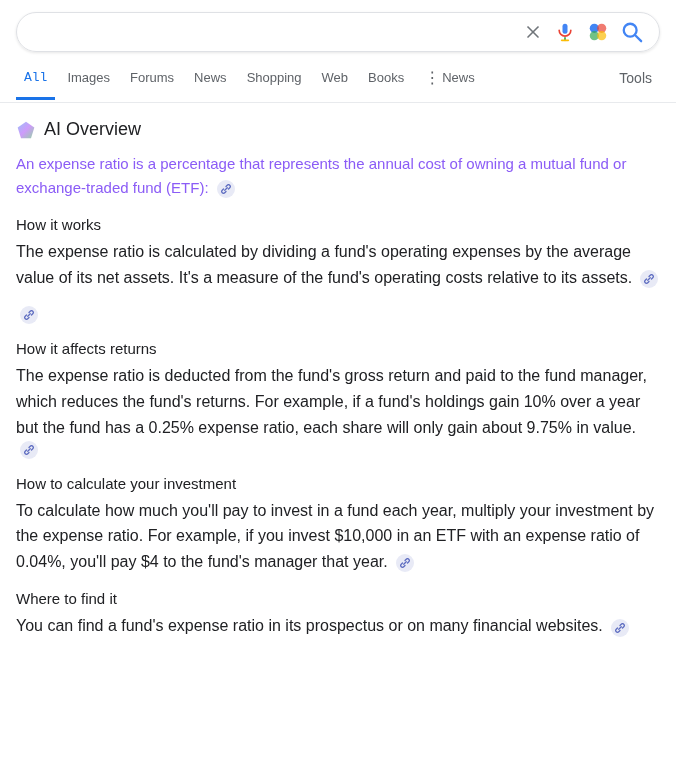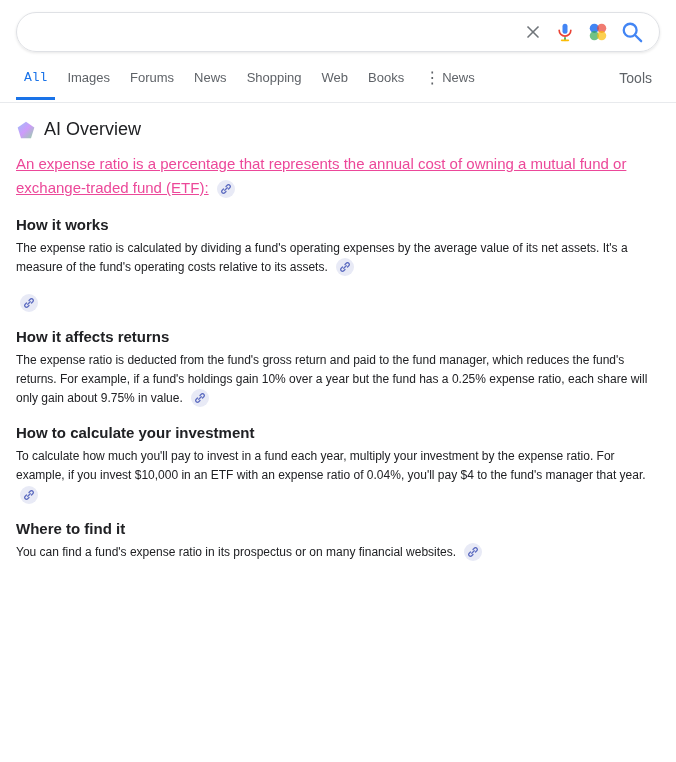--- a/index.html
+++ b/index.html
@@ -125,24 +125,23 @@
     }
     .ai-overview-title {
       font-size: 18px;
       color: #202124;
       font-weight: 400;
     }
 
     .intro-text {
       font-size: 15px;
       line-height: 1.6;
-      color: #ec4899;
+      color: #8b5cf6;
       margin-bottom: 4px;
       display: inline;
-      text-decoration: underline;
     }
 
     .link-icon {
       display: inline-flex;
       align-items: center;
       justify-content: center;
       width: 18px;
       height: 18px;
       background: #e8eaf6;
       border-radius: 50%;
@@ -153,26 +152,26 @@
     .link-icon svg {
       width: 10px;
       height: 10px;
     }
 
     .section {
       margin-top: 16px;
     }
     .section-title {
       font-size: 15px;
-      font-weight: 700;
+      font-weight: 400;
       color: #202124;
       margin-bottom: 6px;
     }
     .section-text {
-      font-size: 12px;
+      font-size: 16px;
       line-height: 1.6;
       color: #202124;
     }
   </style>
 </head>
 <body>
 
 <div class="search-bar-container">
   <div class="search-bar">
     <input class="search-input" type="text" style="">

